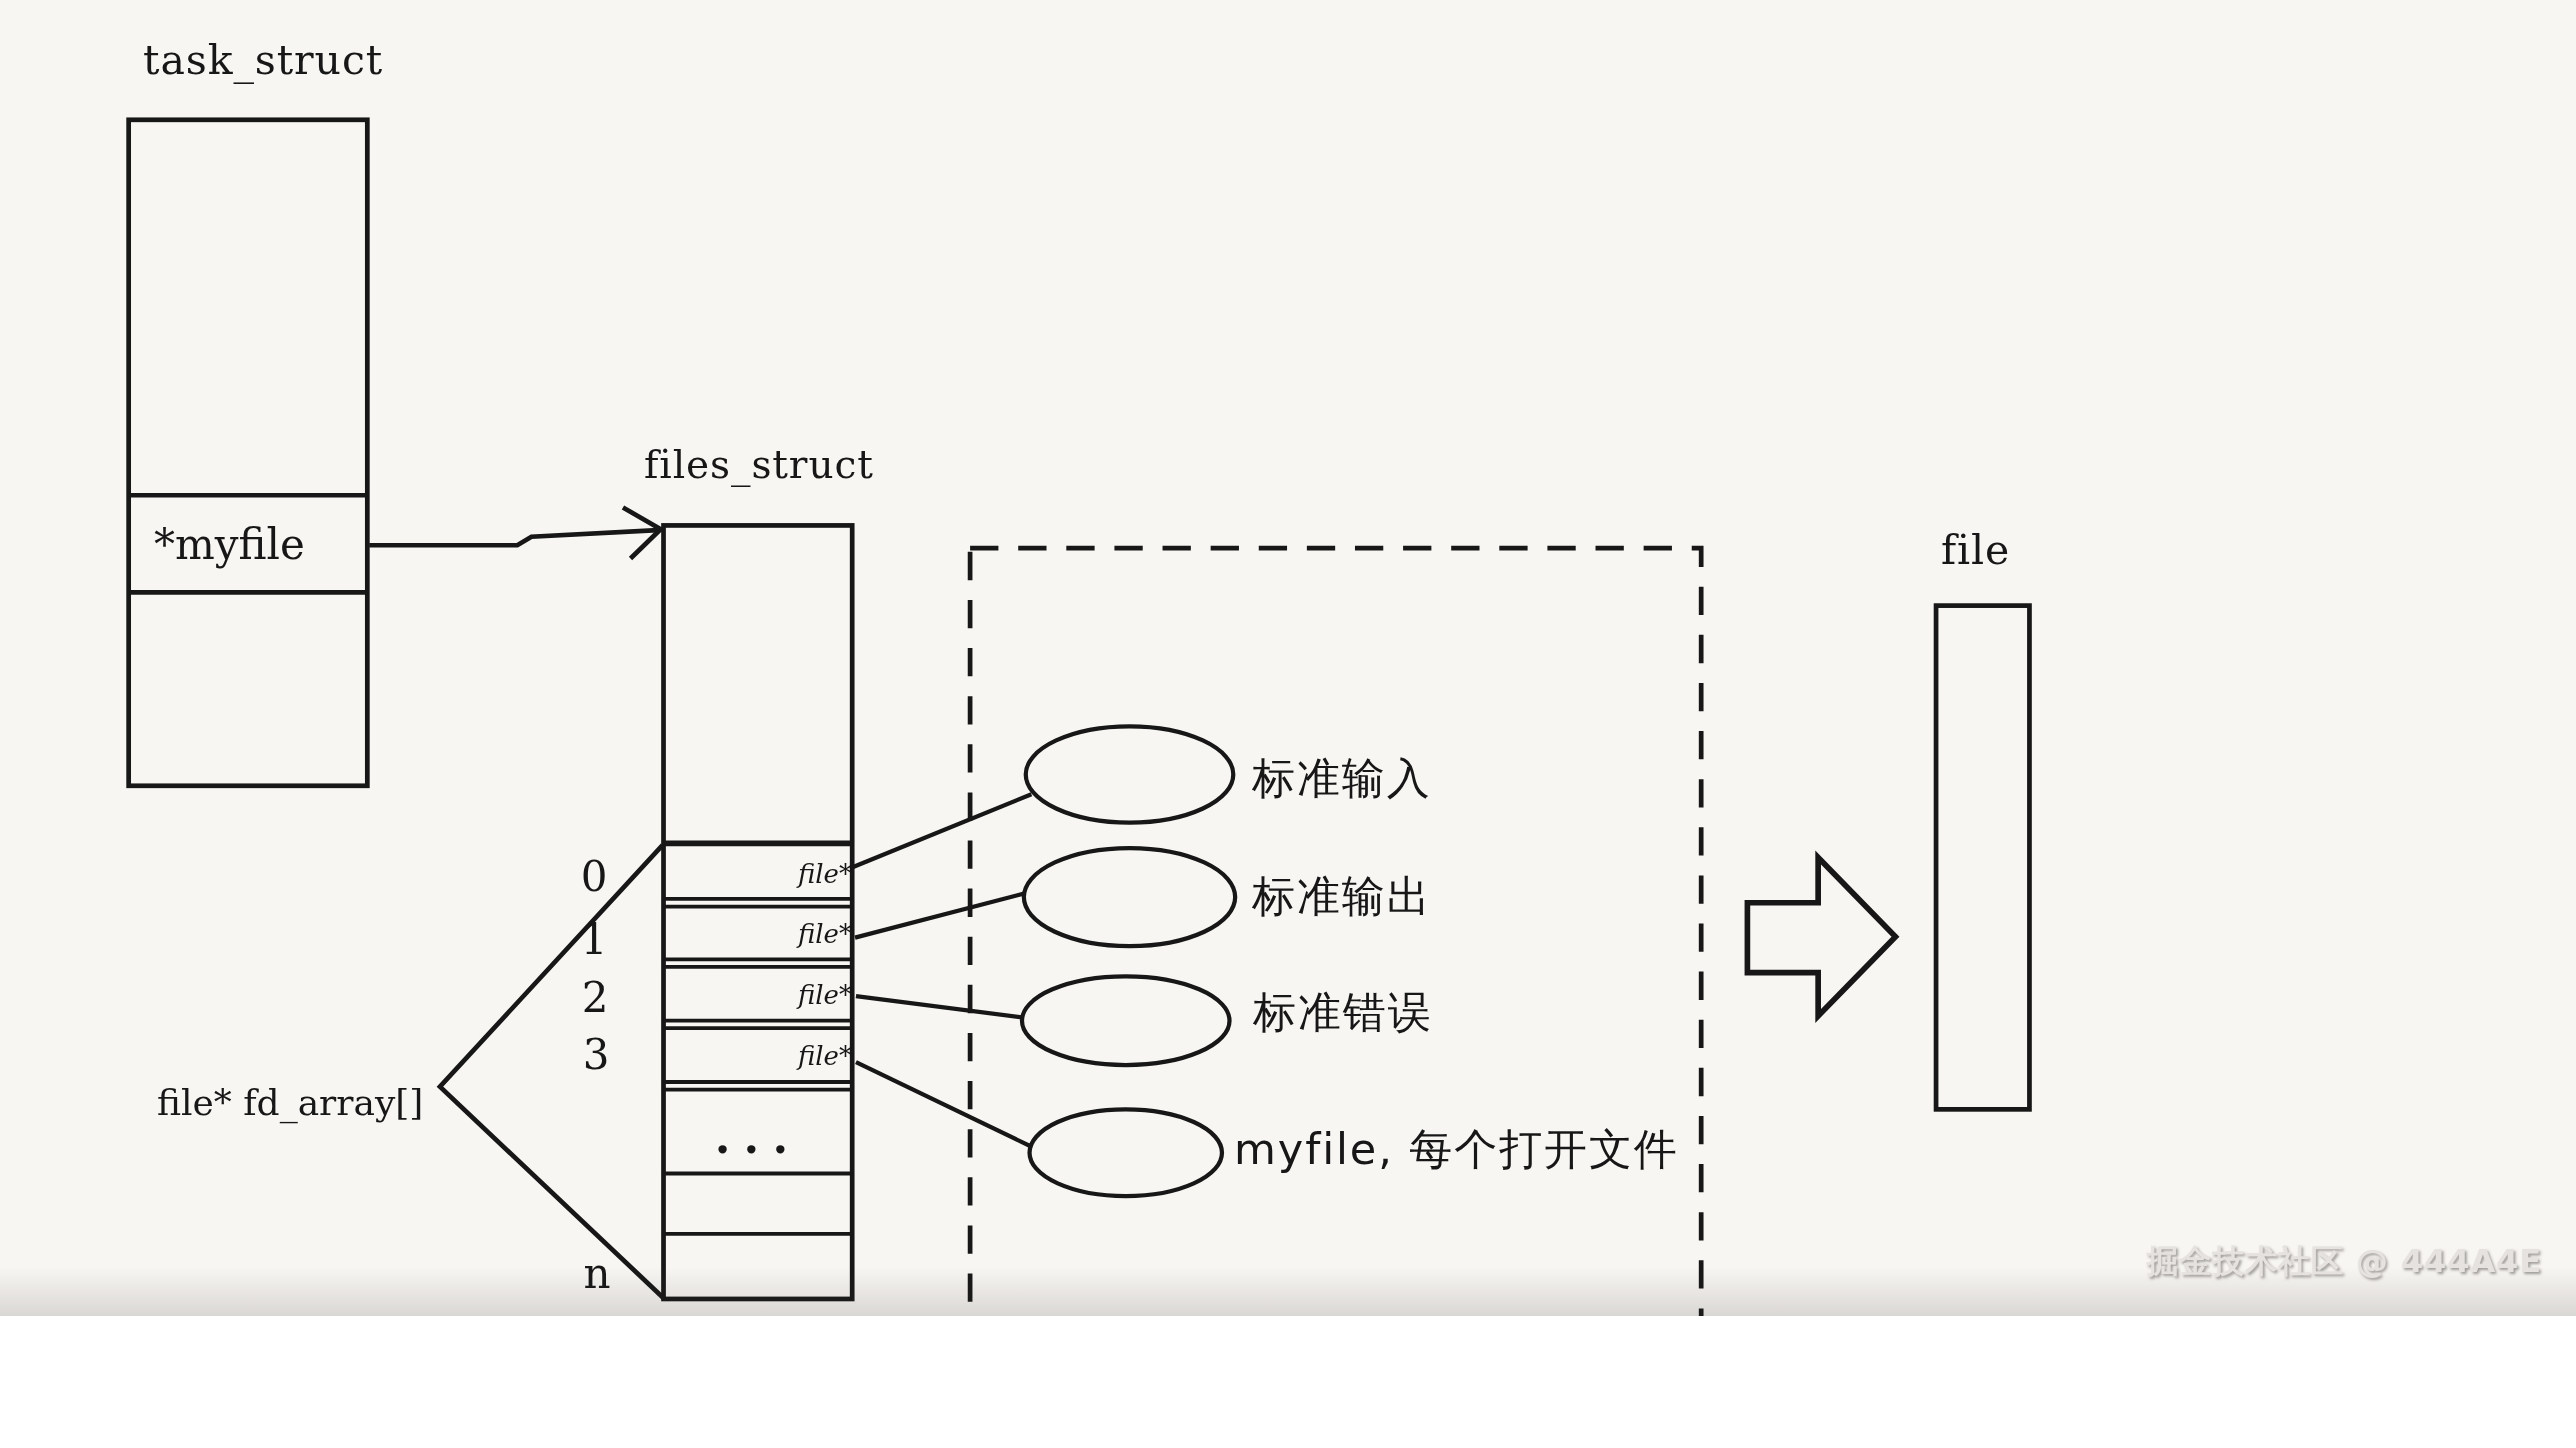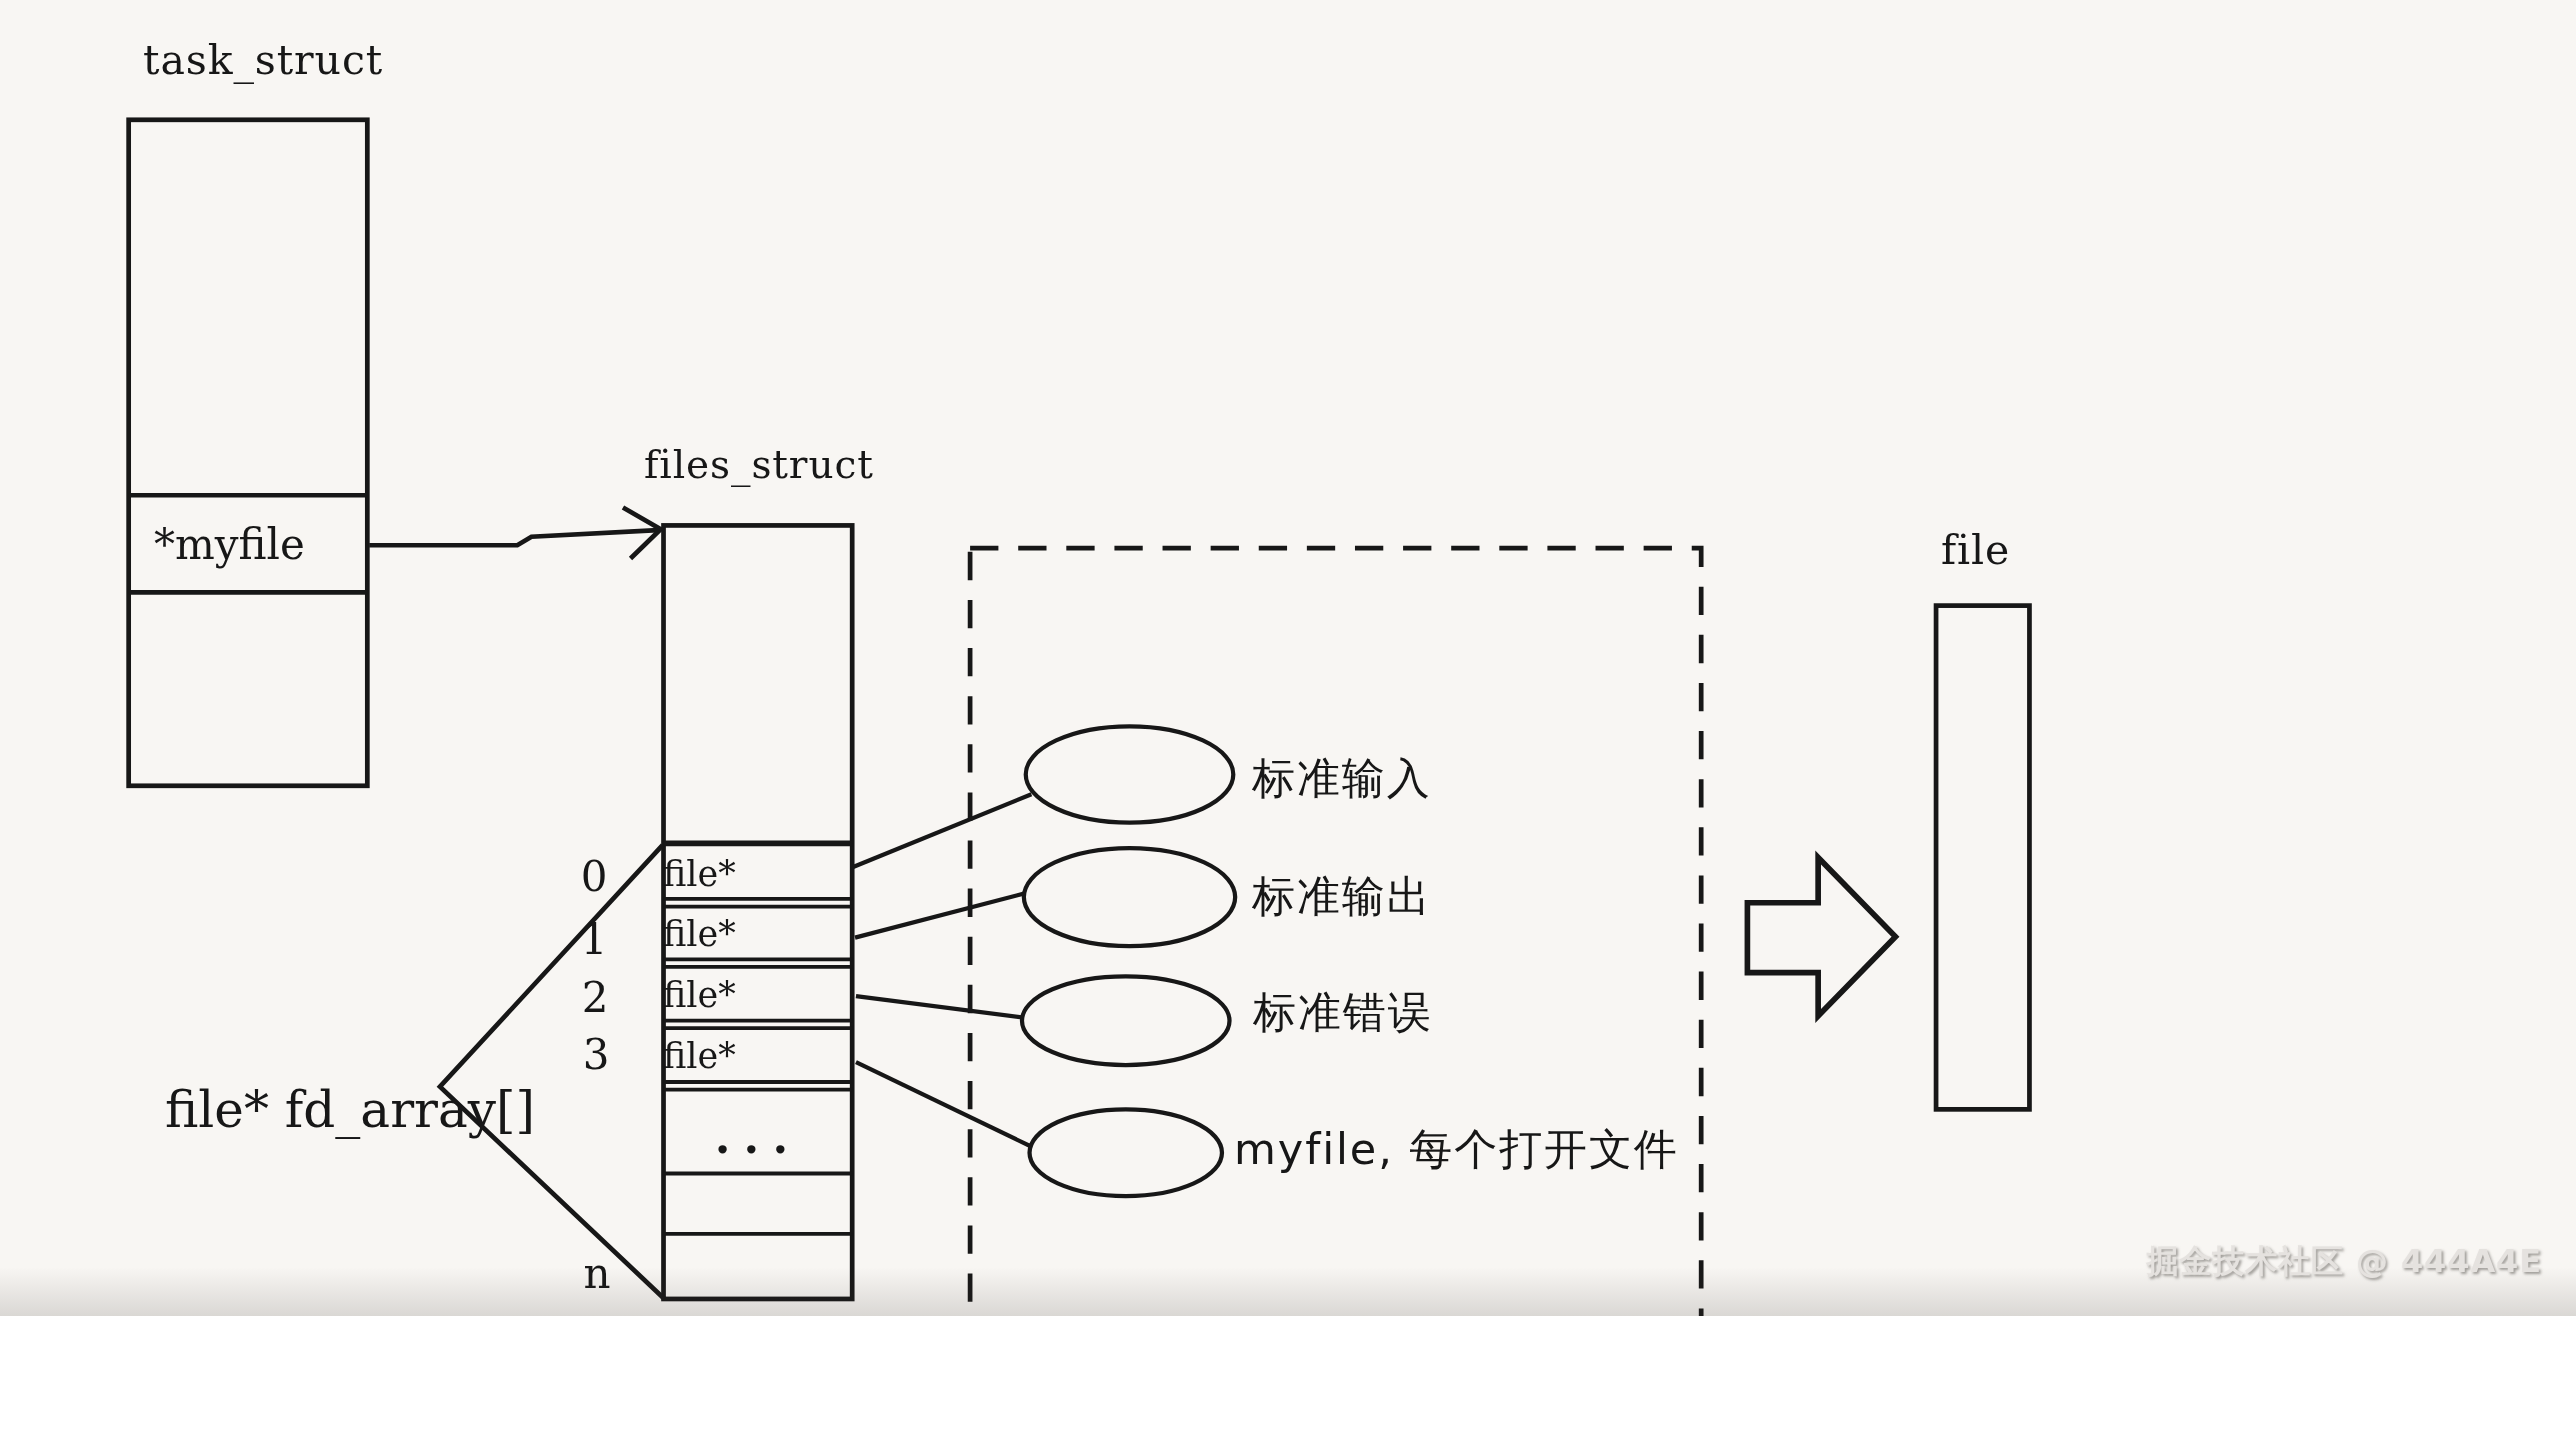--- a/index.html
+++ b/index.html
@@ -16,21 +16,21 @@
   }
   svg.wires{position:absolute;left:0;top:0;}
   svg.wires .stroke{stroke:var(--ink);fill:none;}
   svg.wires .filled{stroke:var(--ink);fill:var(--background);}
   .t{position:absolute;white-space:nowrap;line-height:1;}
   .vc{transform:translateY(-50%);}
   .cc{transform:translate(-50%,-50%);}
   .mono{font-family:"DejaVu Serif","Liberation Serif",serif;}
   .cjk{font-family:"DejaVu Sans","Liberation Sans",sans-serif;font-weight:500;letter-spacing:1.9px;}
   .struct-title{font-size:41px;letter-spacing:0.9px;}
-  .cell-text{font-size:35px;text-align:left;width:189px;}
+  .cell-text{font-size:26px;text-align:right;width:189px;font-style:italic;}
   .index-num{font-size:42px;}
   .dots{font-size:45px;letter-spacing:13.2px;font-weight:700;}
   .desc-label{font-size:43px;}
   .note{
     font-family:"DejaVu Sans","Liberation Sans",sans-serif;
     font-size:44px;line-height:58px;font-weight:600;letter-spacing:0.9px;
     white-space:nowrap;
   }
   .watermark{
     position:absolute;right:34px;bottom:32px;
@@ -99,21 +99,21 @@
   <div class="t mono cell-text vc" style="left:663px;top:995px;">file*</div>
   <div class="t mono cell-text vc" style="left:663px;top:1056px;">file*</div>
   <div class="t mono dots cc" style="left:758px;top:1137px;">...</div>
 
   <div class="t mono index-num cc" style="left:594px;top:877px;">0</div>
   <div class="t mono index-num cc" style="left:594px;top:940px;">1</div>
   <div class="t mono index-num cc" style="left:595px;top:998px;">2</div>
   <div class="t mono index-num cc" style="left:596px;top:1055px;">3</div>
   <div class="t mono index-num cc" style="left:597px;top:1274px;">n</div>
 
-  <div class="t mono" style="left:157px;top:1085px;font-size:50px;margin-left:8px;">file* fd_array[]</div>
+  <div class="t mono" style="left:157px;top:1085px;font-size:36px;">file* fd_array[]</div>
 
   <div class="t cjk desc-label vc" style="left:1252px;top:778px;">标准输入</div>
   <div class="t cjk desc-label vc" style="left:1252px;top:896px;">标准输出</div>
   <div class="t cjk desc-label vc" style="left:1253px;top:1012px;">标准错误</div>
   <div class="t cjk desc-label vc" style="left:1234px;top:1149px;">myfile, 每个打开文件</div>
 
   <div class="t mono struct-title" style="left:1941px;top:530px;">file</div>
 
   <div class="bottom-shade"></div>
   <div class="watermark">掘金技术社区 @ 444A4E</div>

